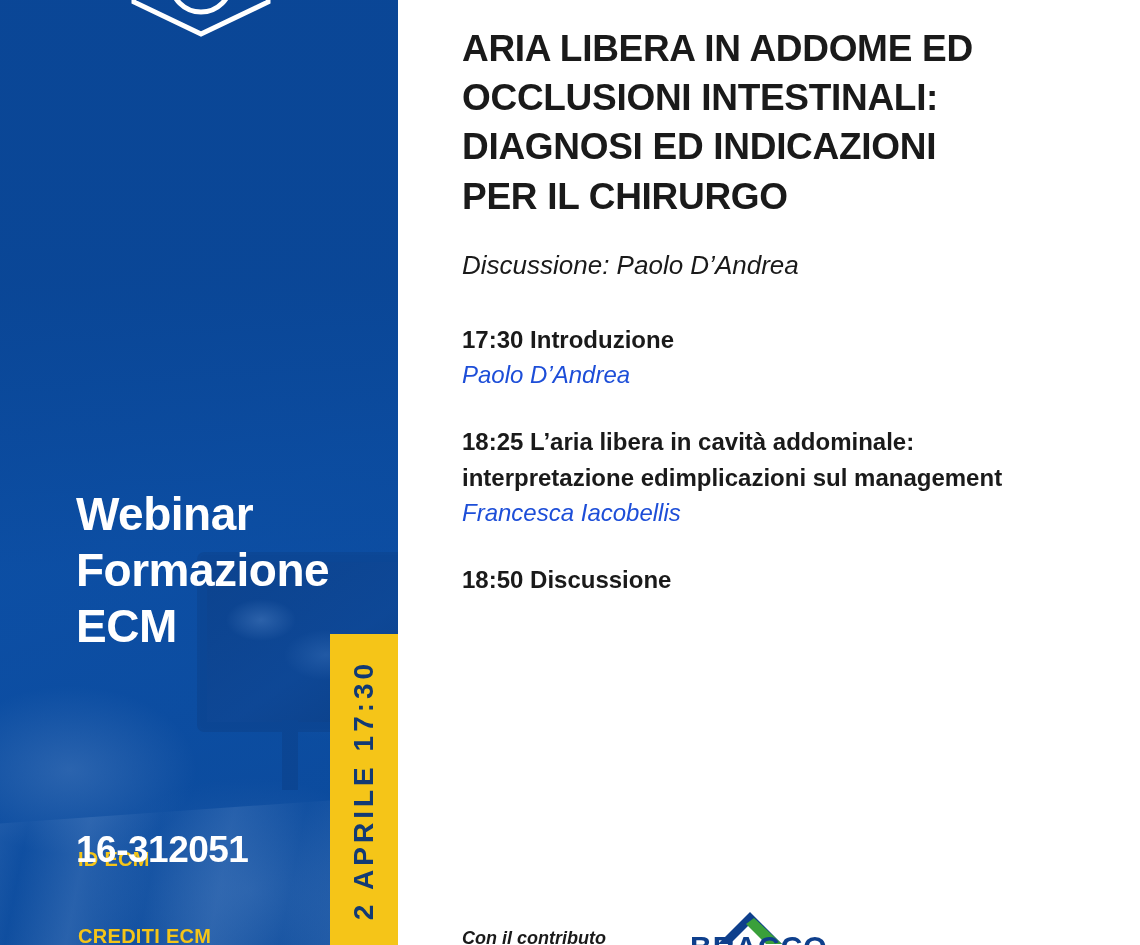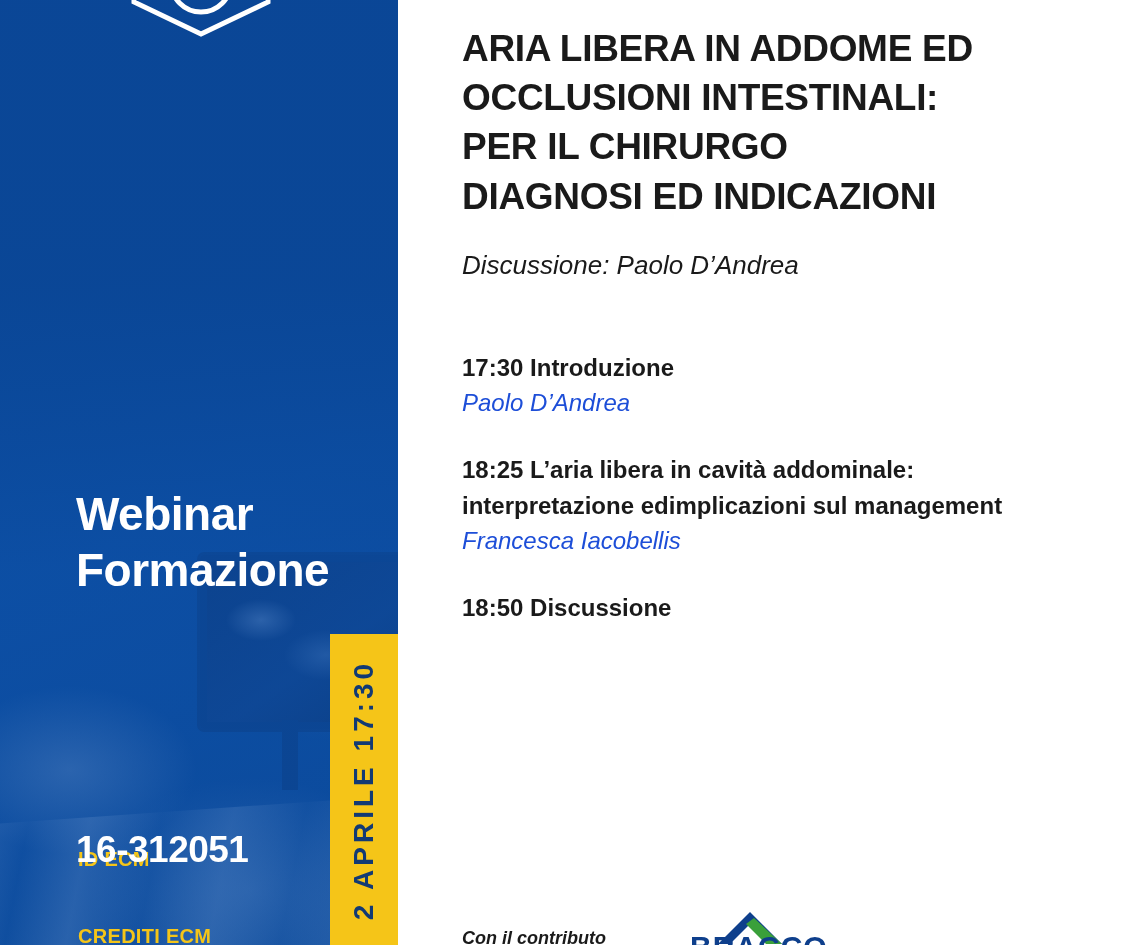--- a/index.html
+++ b/index.html
@@ -200,21 +200,20 @@
     top: 250px;
     color: #1a1a1a;
     font-size: 26px;
     font-style: italic;
   }
   .program {
     position: absolute;
     left: 64px;
     top: 322px;
     width: 660px;
-    margin-top: 28px;
   }
   .prog-item { margin-bottom: 31px; }
   .prog-head {
     color: #1a1a1a;
     font-size: 24px;
     font-weight: bold;
     line-height: 1.5;
   }
   .prog-speaker {
     color: #1d4ed8;
@@ -265,37 +264,38 @@
       <path d="M83 2 L150 34 L150 74 L83 106 L16 74 L16 34 Z" fill="none" stroke="#ffffff" stroke-width="5"></path>
       <circle cx="83" cy="54" r="30" fill="none" stroke="#ffffff" stroke-width="5"></circle>
       <rect x="71" y="46" width="24" height="18" fill="#ffffff"></rect>
       <rect x="75" y="38" width="16" height="8" fill="#ffffff"></rect>
     </svg>
 
     <div class="left-content">
       <div class="webinar-title">
         <div>Webinar</div>
         <div>Formazione</div>
+        <div>ECM</div>
       </div>
       <div class="id-ecm-label">ID ECM</div>
       <div class="id-ecm-value">16-312051</div>
       <div class="crediti-label">CREDITI ECM</div>
     </div>
   </div>
 
   <div class="date-bar">
     <span class="date-bar-text">2 APRILE 17:30</span>
   </div>
 
   <div class="right-panel">
     <div class="main-title">
       <div>ARIA LIBERA IN ADDOME ED</div>
       <div>OCCLUSIONI INTESTINALI:</div>
+      <div>DIAGNOSI ED INDICAZIONI</div>
       <div>PER IL CHIRURGO</div>
-      <div>DIAGNOSI ED INDICAZIONI</div>
     </div>
 
     <div class="moderator">Discussione: Paolo D’Andrea</div>
 
     <div class="program">
       <div class="prog-item">
         <div class="prog-head">17:30 Introduzione</div>
         <div class="prog-speaker">Paolo D’Andrea</div>
       </div>
       <div class="prog-item">

